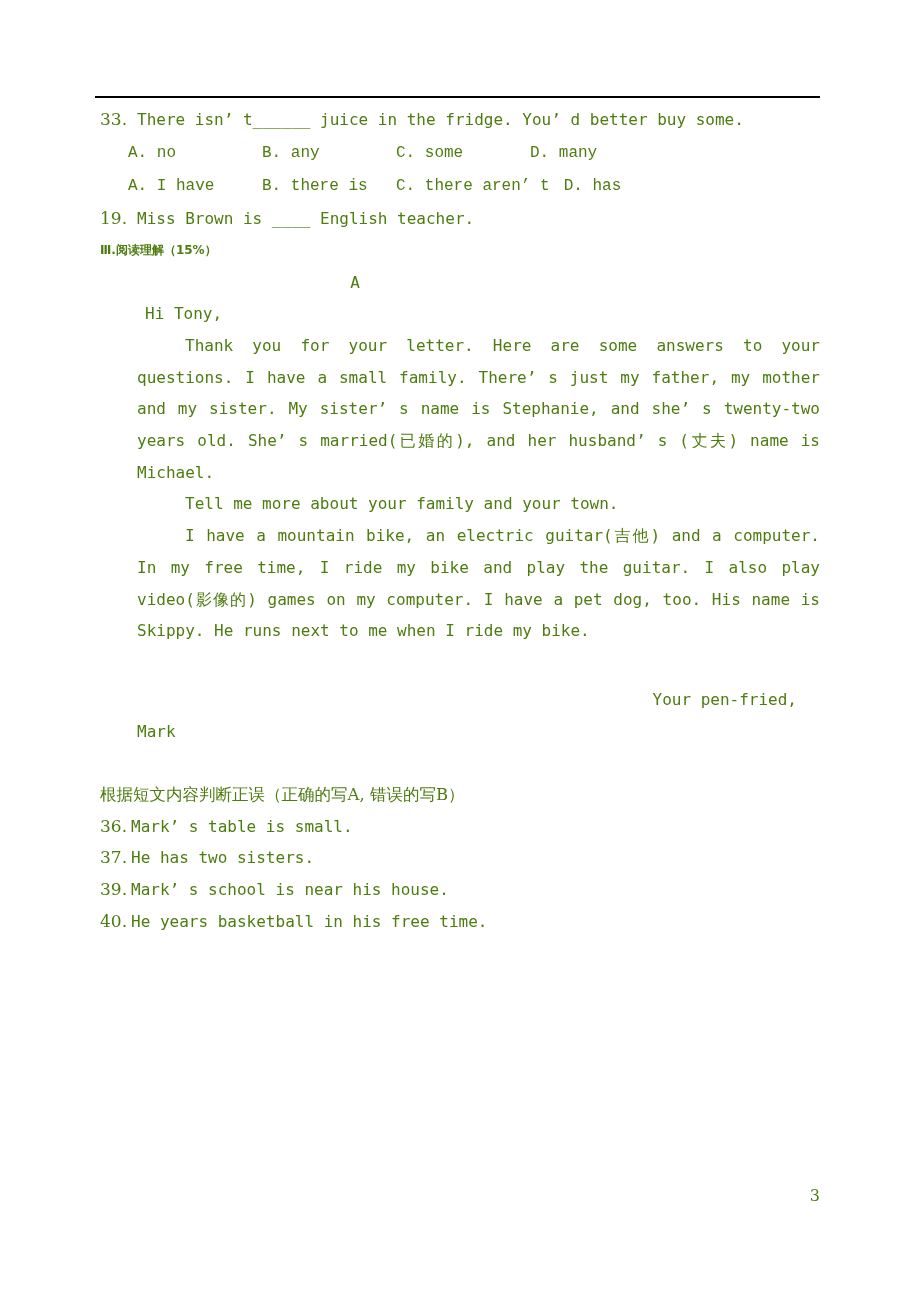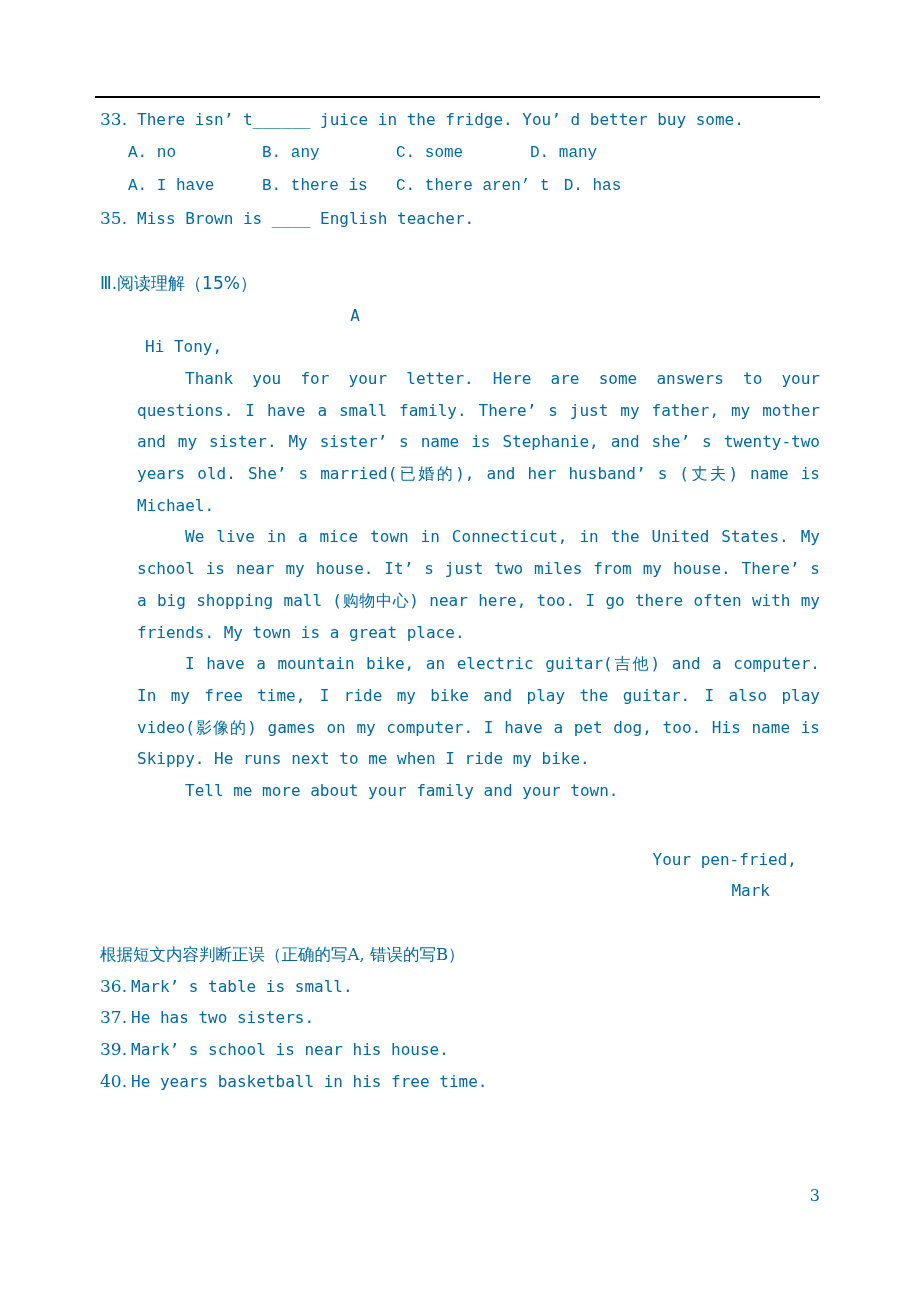--- a/index.html
+++ b/index.html
@@ -5,52 +5,51 @@
   * { box-sizing: border-box; }
   html, body { margin: 0; padding: 0; }
   body { width: 920px; height: 1300px; background: #ffffff; }
   .page {
     position: relative;
     width: 920px; height: 1300px;
     padding: 0 100px;
     font-family: "DejaVu Sans Mono", "Liberation Mono", monospace;
     font-size: 16px;
     line-height: 31.7px;
-    color: #0369a1;
+    color: #4d7c0f;
     overflow: hidden;
   }
   .rule {
     margin-top: 96px;
     margin-left: -5px;
     width: 725px;
     border-top: 2px solid #000;
     line-height: 0;
   }
   .mc { margin-top: 6px; }
   .q-line { white-space: nowrap; }
   .q-num {
     display: inline-block;
     min-width: 37px;
     font-family: "DejaVu Serif", "Liberation Serif", serif;
     font-size: 17px;
   }
   .opts { padding-left: 28px; white-space: nowrap; }
   .opt { display: inline-block; min-width: 120px; margin-right: 14px; font-family: Liberation Mono, monospace; }
   .sec-title {
-    margin-top: 33px;
-    font-weight: normal;
-    font-size: 17px;
+    font-weight: bold;
+    font-size: 12px;
     font-family: "DejaVu Sans", "Liberation Sans", sans-serif;
   }
   .passage-label { width: 510px; text-align: center; }
   .letter { margin-left: 37px; width: 683px; }
   .greeting { margin-left: 8px; }
   .lp { margin: 0; text-indent: 48px; text-align: justify; }
   .closing { margin-top: 37px; text-align: right; padding-right: 23px; }
-  .signature { text-align: right; padding-right: 50px; }
+  .signature { padding-right: 50px; }
   .judge { margin-top: 31.7px; }
   .j-line { white-space: nowrap; }
   .j-num {
     display: inline-block;
     min-width: 31px;
     font-family: "DejaVu Serif", "Liberation Serif", serif;
     font-size: 17px;
   }
   .instruction { font-family: "DejaVu Serif", "Liberation Serif", serif; font-size: 16.5px; }
   .page-number {
@@ -75,35 +74,34 @@
     </div>
     <div class="opts">
       <span class="opt">A. no</span><span class="opt">B. any</span><span class="opt">C. some</span><span class="opt">D. many</span>
     </div>
 
     <div class="opts">
       <span class="opt">A. I have</span><span class="opt">B. there is</span><span class="opt">C. there aren’ t</span><span class="opt">D. has</span>
     </div>
 
     <div class="q-line">
-      <span class="q-num">35.</span><span>Miss Brown is ____ English teacher.</span>
+      <span class="q-num">19.</span><span>Miss Brown is ____ English teacher.</span>
     </div>
 
   </section>
 
   <div class="sec-title">Ⅲ.阅读理解（15%）</div>
 
   <div class="passage-label">A</div>
 
   <div class="letter">
     <div class="greeting">Hi Tony,</div>
     <p class="lp">Thank you for your letter. Here are some answers to your questions. I have a small family. There’ s just my father, my mother and my sister. My sister’ s name is Stephanie, and she’ s twenty-two years old. She’ s married(已婚的), and her husband’ s (丈夫) name is Michael.</p>
-    <p class="lp">We live in a mice town in Connecticut, in the United States. My school is near my house. It’ s just two miles from my house. There’ s a big shopping mall (购物中心)  near here, too. I go there often with my friends. My town is a great place.</p>
+    <p class="lp">Tell me more about your family and your town.</p>
     <p class="lp">I have a mountain bike, an electric guitar(吉他) and a computer. In my free time, I ride my bike and play the guitar. I also play video(影像的) games on my computer. I have a pet dog, too. His name is Skippy. He runs next to me when I ride my bike.</p>
-    <p class="lp">Tell me more about your family and your town.</p>
     <div class="closing">Your pen-fried,</div>
     <div class="signature">Mark</div>
   </div>
 
   <section class="judge">
     <div class="instruction">根据短文内容判断正误（正确的写A, 错误的写B）</div>
     <div class="j-line">
       <span class="j-num">36.</span><span>Mark’ s table is small.</span>
     </div>
     <div class="j-line">

